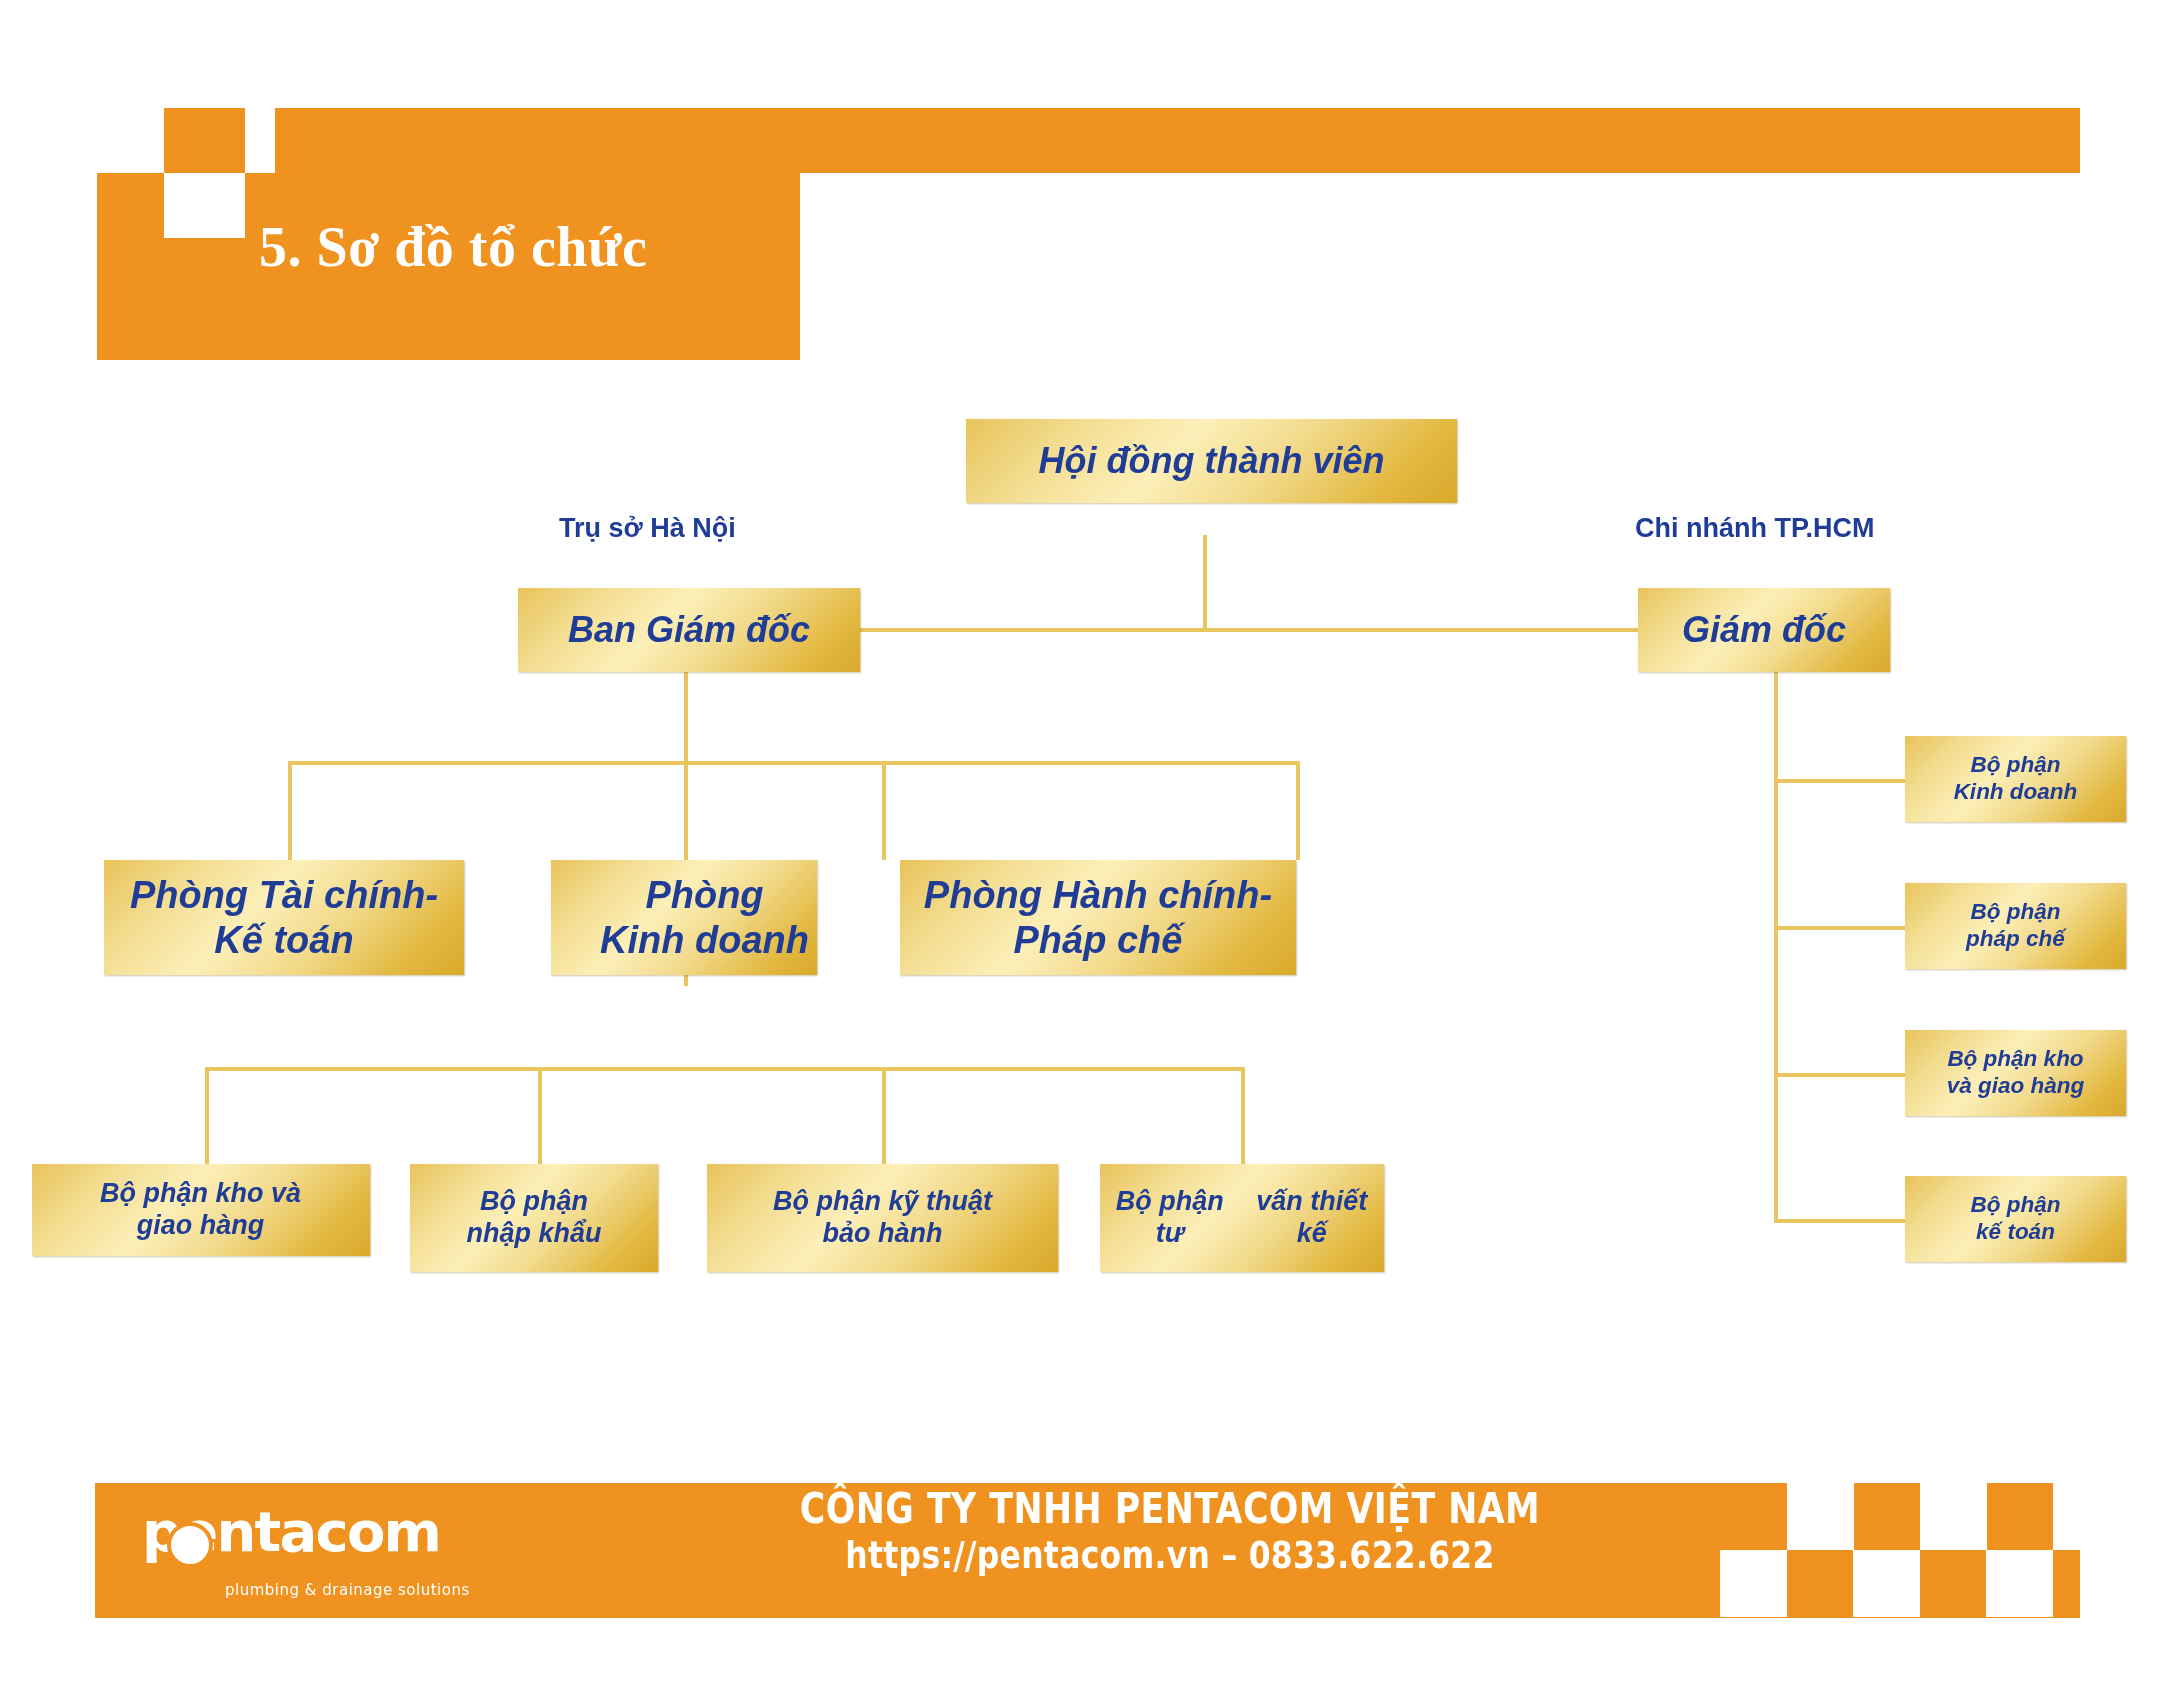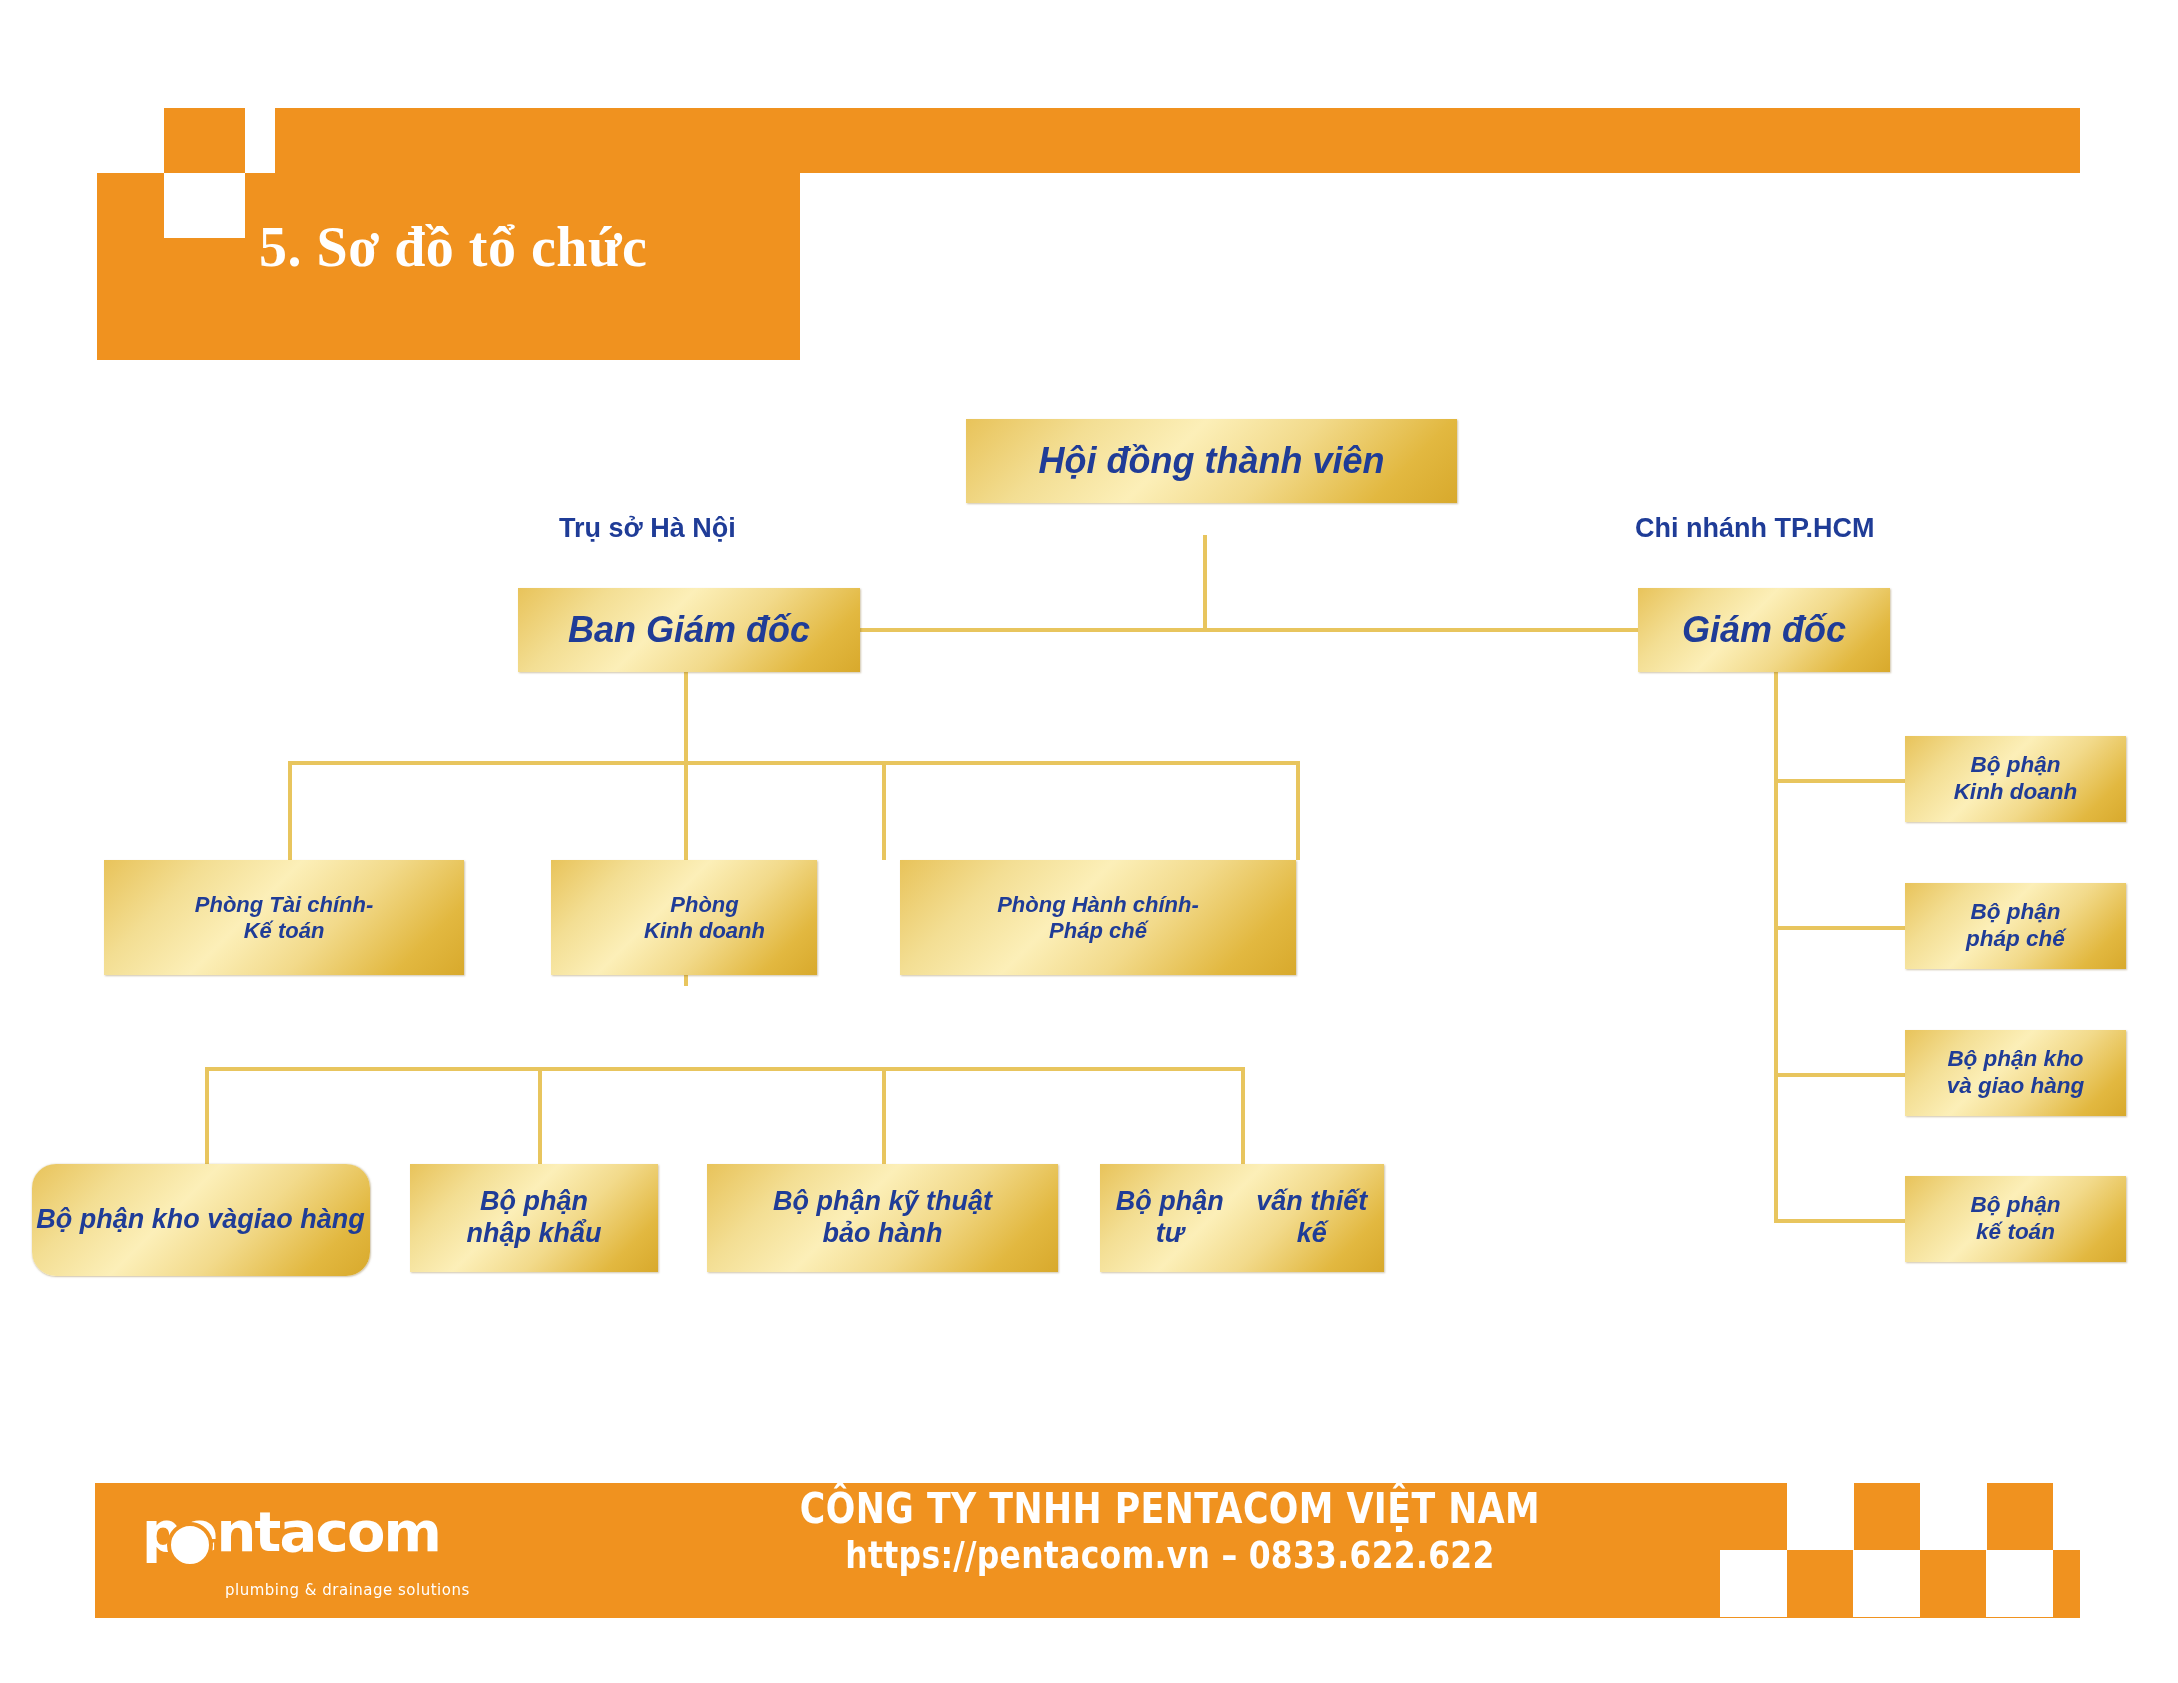--- a/index.html
+++ b/index.html
@@ -53,21 +53,21 @@
     text-align: center;
     color: #1F3C97;
     font-weight: 700;
     background: linear-gradient(135deg,#E8C35A 0%, #F3DE93 22%, #FCEFB8 42%, #F2DA8B 62%, #E2B840 85%, #D8A92C 100%);
     box-shadow: 0.9px 0.9px 1.8px rgba(120,90,20,0.35);
     line-height: 1.18;
     z-index: 3;
     font-style: italic;
   }
   .node-lg { font-size: 36px; }
-  .node-md { font-size: 22px; }
+  .node-md { font-size: 38px; }
   .node-sm { font-size: 27px; }
   .node-xs { font-size: 22.5px; }
 
   .side-label {
     position: absolute;
     color: #1F3C97;
     font-weight: 700;
     font-size: 27px;
     white-space: nowrap;
     z-index: 3;
@@ -221,21 +221,21 @@
     <div class="node node-md" style="left:551px; top:860px; width:266px; height:115px; flex-direction:column;padding-left:41px;">
       <span>Phòng</span>
       <span>Kinh doanh</span>
     </div>
 
     <div class="node node-md" style="left:900px; top:860px; width:396px; height:115px; flex-direction:column;">
       <span>Phòng Hành chính-</span>
       <span>Pháp chế</span>
     </div>
 
-    <div class="node node-sm" style="left:31.5px; top:1164px; width:338px; height:112px; flex-direction:row;border-radius:24px;">
+    <div class="node node-sm" style="left:31.5px; top:1164px; width:338px; height:92px; flex-direction:column;">
       <span>Bộ phận kho và</span>
       <span>giao hàng</span>
     </div>
 
     <div class="node node-sm" style="left:410px; top:1164px; width:248px; height:108px; flex-direction:column;">
       <span>Bộ phận</span>
       <span>nhập khẩu</span>
     </div>
 
     <div class="node node-sm" style="left:707px; top:1164px; width:351px; height:108px; flex-direction:column;text-align:right;">

